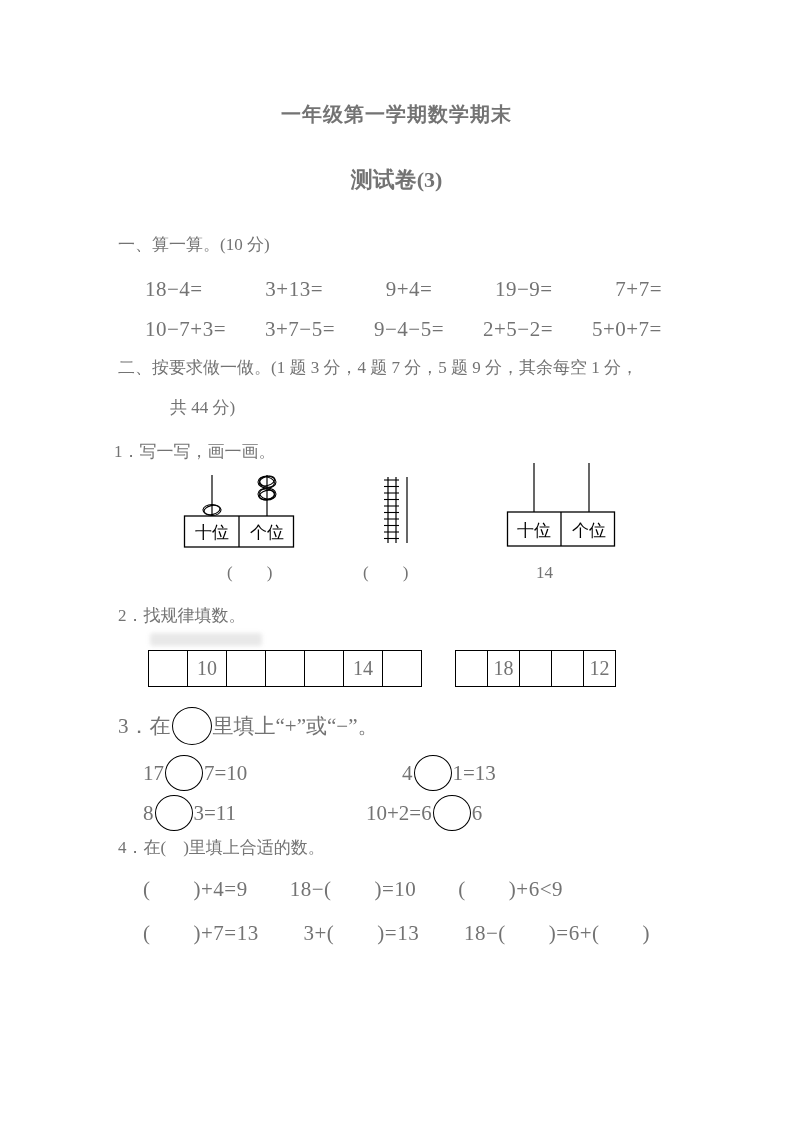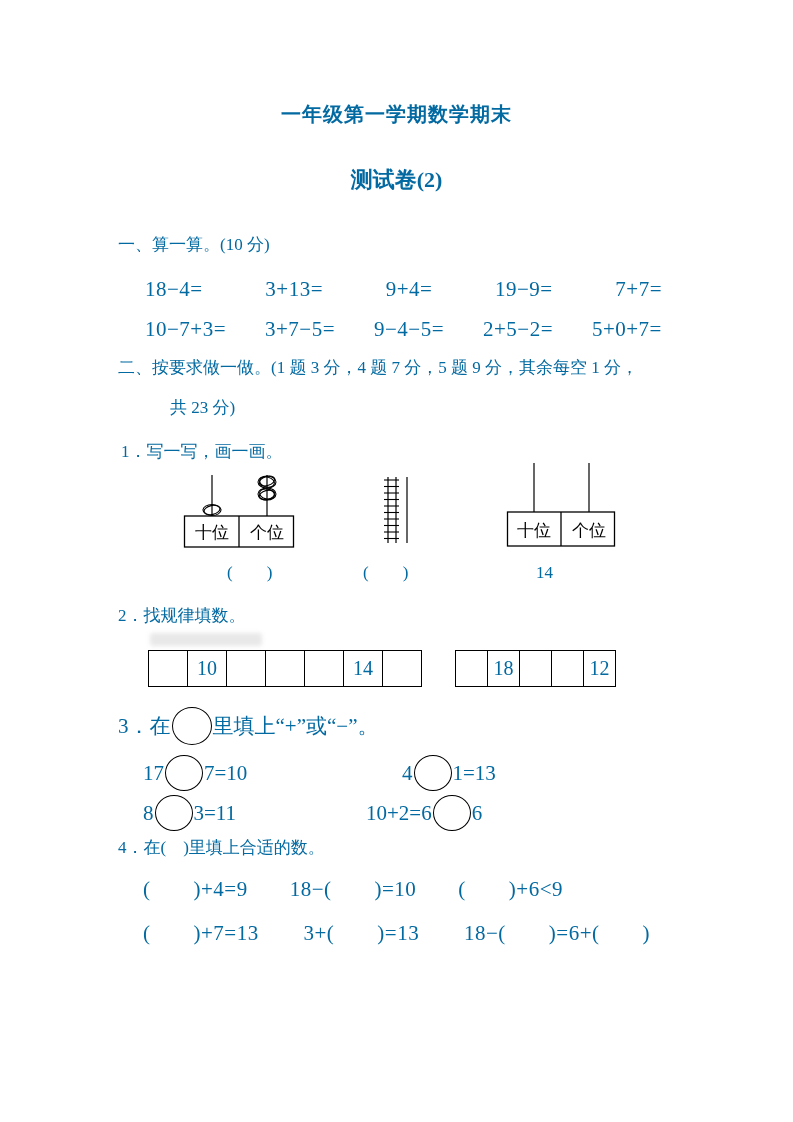--- a/index.html
+++ b/index.html
@@ -3,21 +3,21 @@
 <meta charset="utf-8">
 <style>
   * { box-sizing: border-box; }
   html, body { margin: 0; padding: 0; background: #ffffff; }
   .page {
     position: relative;
     width: 793px;
     height: 1122px;
     margin: 0 auto;
     background: #ffffff;
-    color: #0369a1;
+    color: #737373;
     font-family: "Liberation Serif", "DejaVu Serif", serif;
     line-height: 1.25;
     overflow: hidden;
   }
   .abs { position: absolute; }
   .center { left: 0; width: 793px; text-align: center; }
   .title { top: 102px; font-size: 20px; font-weight: 700; letter-spacing: 1px; }
   .subtitle { top: 166px; font-size: 22px; font-weight: 700; }
   .txt { font-size: 17px; }
   .calc-row {
@@ -55,44 +55,44 @@
   }
   svg text { font-family: "Liberation Serif", "DejaVu Serif", serif; fill: #000; }
   svg line, svg rect, svg ellipse { stroke: #000; }
 </style>
 </head>
 <body>
 
 <div class="page">
 
   <div class="abs center title">一年级第一学期数学期末</div>
-  <div class="abs center subtitle">测试卷(2)</div>
+  <div class="abs center subtitle">测试卷(3)</div>
 
   <div class="abs txt" style="left:118px; top:234px;">一、算一算。(10 分)</div>
 
   <div class="abs calc-row" style="left:145px; top:276px; width:517px;">
     <span>18−4=</span>
     <span>3+13=</span>
     <span>9+4=</span>
     <span>19−9=</span>
     <span>7+7=</span>
   </div>
 
   <div class="abs calc-row" style="left:145px; top:316px; width:517px;">
     <span>10−7+3=</span>
     <span>3+7−5=</span>
     <span>9−4−5=</span>
     <span>2+5−2=</span>
     <span>5+0+7=</span>
   </div>
 
   <div class="abs txt" style="left:118px; top:357px;">二、按要求做一做。(1 题 3 分，4 题 7 分，5 题 9 分，其余每空 1 分，</div>
-  <div class="abs txt" style="left:170px; top:397px;">共 23 分)</div>
-
-  <div class="abs txt" style="left:121px; top:441px;">1．写一写，画一画。</div>
+  <div class="abs txt" style="left:170px; top:397px;">共 44 分)</div>
+
+  <div class="abs txt" style="left:114px; top:441px;">1．写一写，画一画。</div>
 
   <svg class="abs" style="left:183px; top:468px;" width="112" height="82" viewBox="0 0 112 82">
     <line x1="29" y1="7" x2="29" y2="48" stroke-width="1.2"></line>
     <line x1="84" y1="7" x2="84" y2="48" stroke-width="1.2"></line>
     <rect x="1.5" y="48" width="109" height="31" fill="none" stroke-width="1.3"></rect>
     <line x1="56" y1="48" x2="56" y2="79" stroke-width="1.3"></line>
     <text x="29" y="70" text-anchor="middle" font-size="17">十位</text>
     <text x="84" y="70" text-anchor="middle" font-size="17">个位</text>
     <g fill="none" stroke-width="1.1">
       <ellipse cx="29" cy="42" rx="9" ry="5.5"></ellipse>

